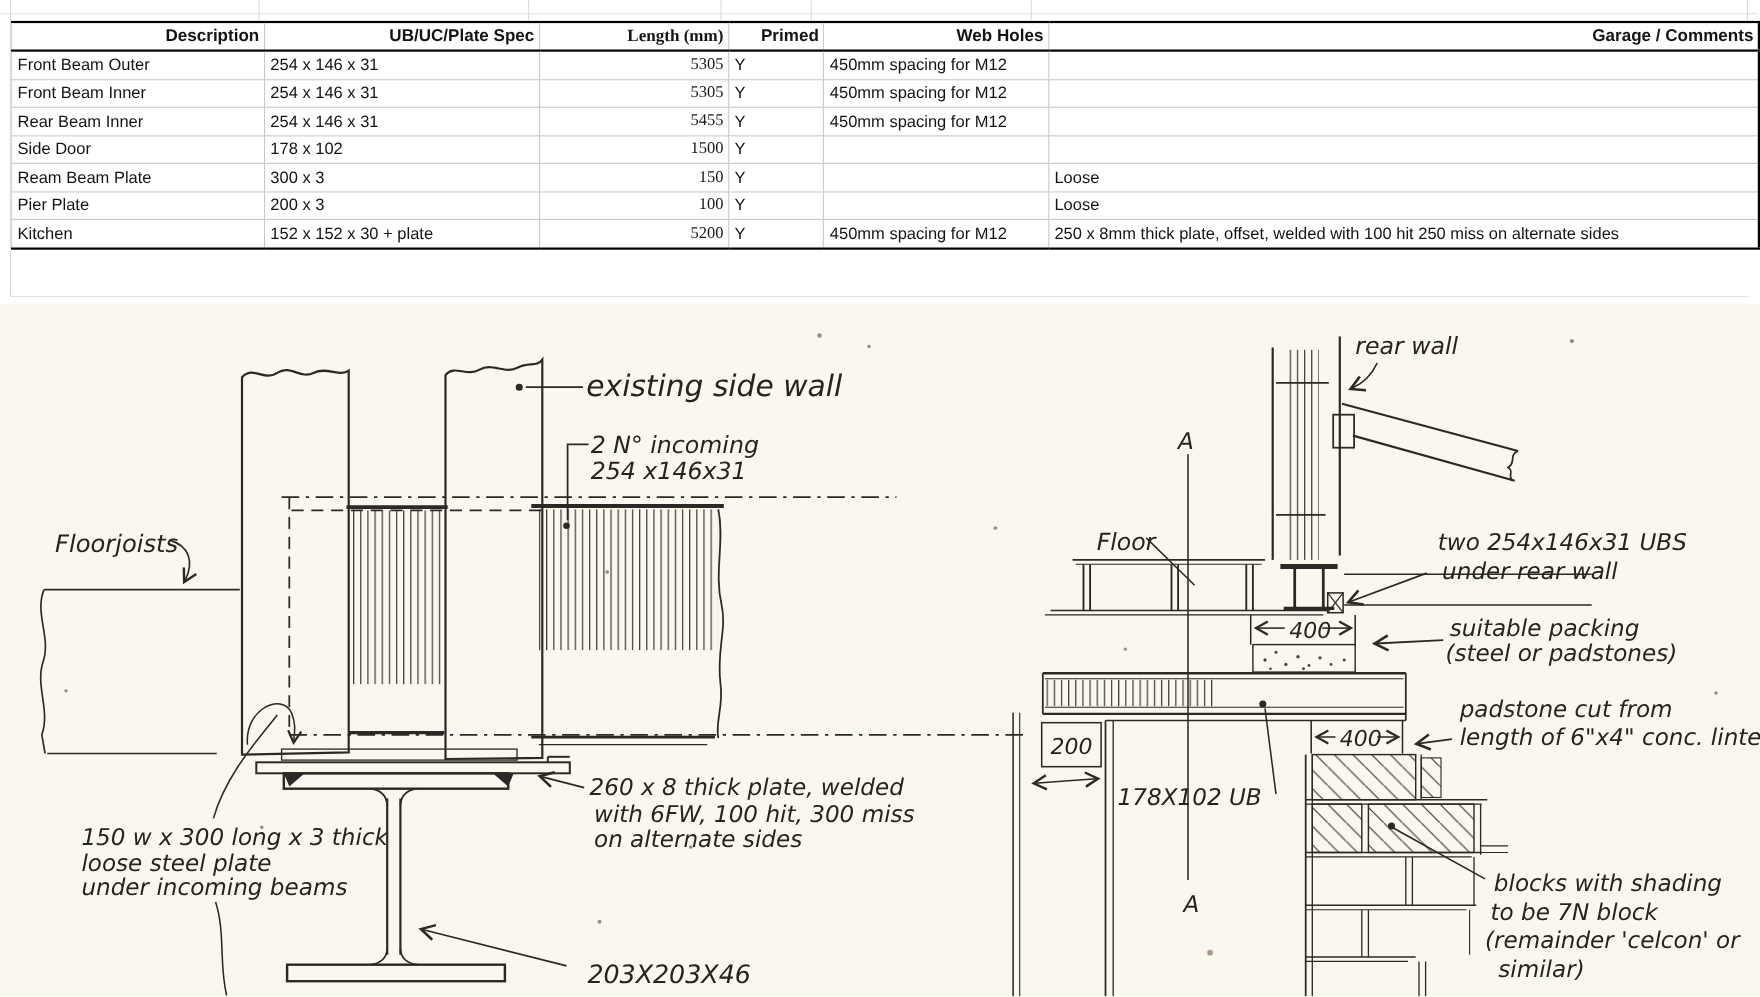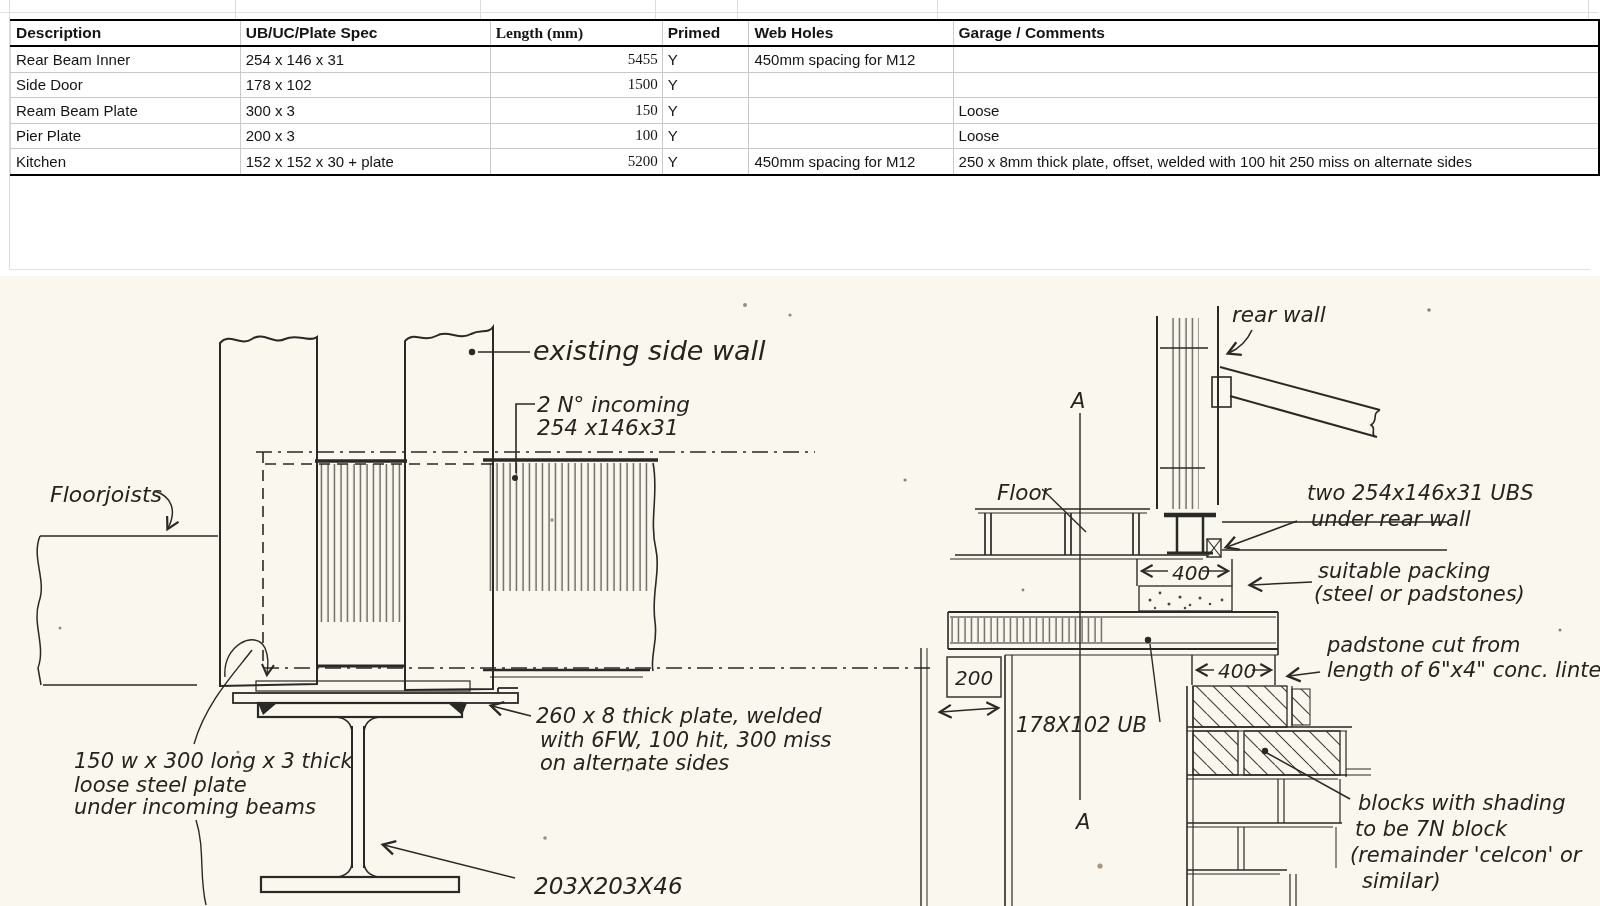--- a/index.html
+++ b/index.html
@@ -4,21 +4,21 @@
 <style>
   html,body{margin:0;padding:0;background:#ffffff;}
   .canvas{position:relative;width:1600px;height:906px;background:#ffffff;overflow:hidden;
           font-family:"Liberation Sans", sans-serif;}
   
   .gridline-h{position:absolute;background:#e2e2e2;height:1px;}
   .gridline-v{position:absolute;background:#dcdcdc;width:1px;}
   table.spec{position:absolute;left:10px;top:19px;border-collapse:collapse;table-layout:fixed;
              font-size:15px;color:#141414;background:#ffffff;
              border-left:1px solid #d6d6d6;border-right:2.5px solid #000;}
-  table.spec th{font-weight:bold;text-align:left;padding:2px 4px 2px 5px;
+  table.spec th{font-weight:bold;text-align:right;padding:2px 4px 2px 5px;
                 border-top:2.5px solid #000;border-bottom:2.5px solid #000;
                 border-right:1px solid #c9c9c9;font-size:15.5px;height:20px;white-space:nowrap;overflow:hidden;}
   table.spec td{padding:1px 4px 1px 5px;border-bottom:1px solid #c9c9c9;border-right:1px solid #c9c9c9;
                 height:22.5px;white-space:nowrap;overflow:hidden;}
   table.spec tr:last-child td{border-bottom:2px solid #000;}
   .col0{width:225px}.col1{width:245px}.col2{width:166px;text-align:right;font-family:Liberation Serif, serif;}
   .col3{width:78px}.col4{width:196px}.col5{width:642px}
   
   .paper{position:absolute;left:0;top:276px;width:1600px;height:630px;background:#f9f7ee;}
   svg{position:absolute;left:0;top:278px;}
@@ -44,20 +44,36 @@
         <tr>
           <th class="col0">Description</th>
           <th class="col1">UB/UC/Plate Spec</th>
           <th class="col2">Length (mm)</th>
           <th class="col3">Primed</th>
           <th class="col4">Web Holes</th>
           <th class="col5">Garage / Comments</th>
         </tr>
       </thead>
   <tbody>
+        <tr>
+          <td class="col0">Front Beam Outer</td>
+          <td class="col1">254 x 146 x 31</td>
+          <td class="col2">5305</td>
+          <td class="col3">Y</td>
+          <td class="col4">450mm spacing for M12</td>
+          <td class="col5"></td>
+        </tr>
+        <tr>
+          <td class="col0">Front Beam Inner</td>
+          <td class="col1">254 x 146 x 31</td>
+          <td class="col2">5305</td>
+          <td class="col3">Y</td>
+          <td class="col4">450mm spacing for M12</td>
+          <td class="col5"></td>
+        </tr>
         <tr>
           <td class="col0">Rear Beam Inner</td>
           <td class="col1">254 x 146 x 31</td>
           <td class="col2">5455</td>
           <td class="col3">Y</td>
           <td class="col4">450mm spacing for M12</td>
           <td class="col5"></td>
         </tr>
         <tr>
           <td class="col0">Side Door</td>

